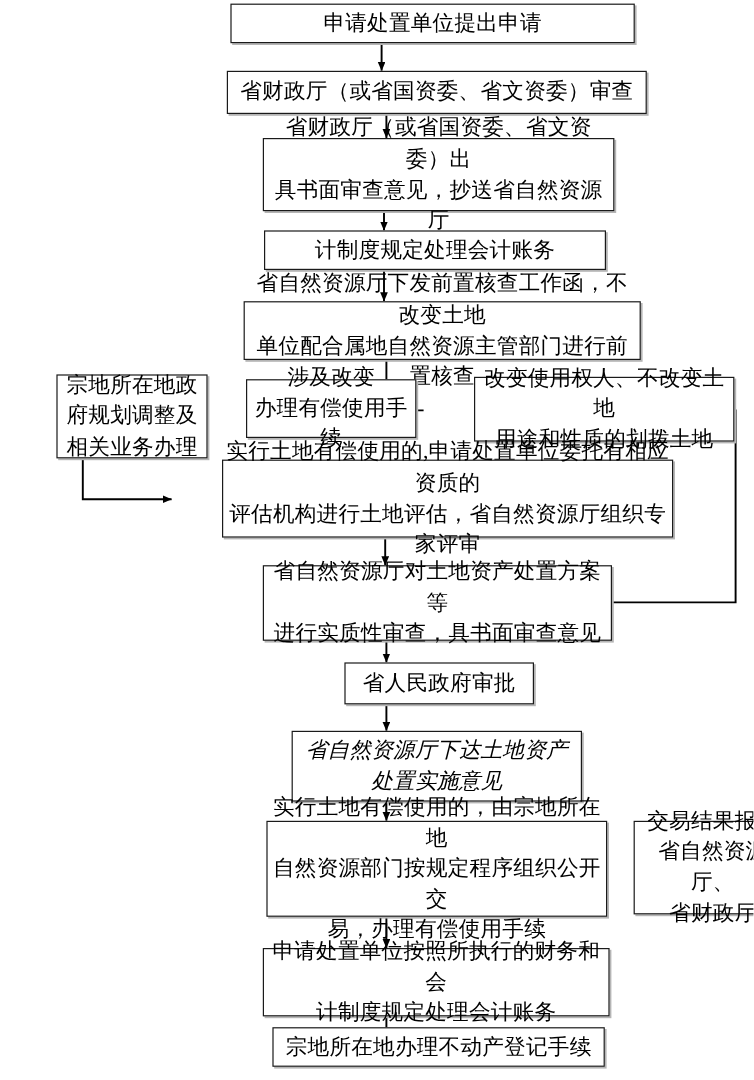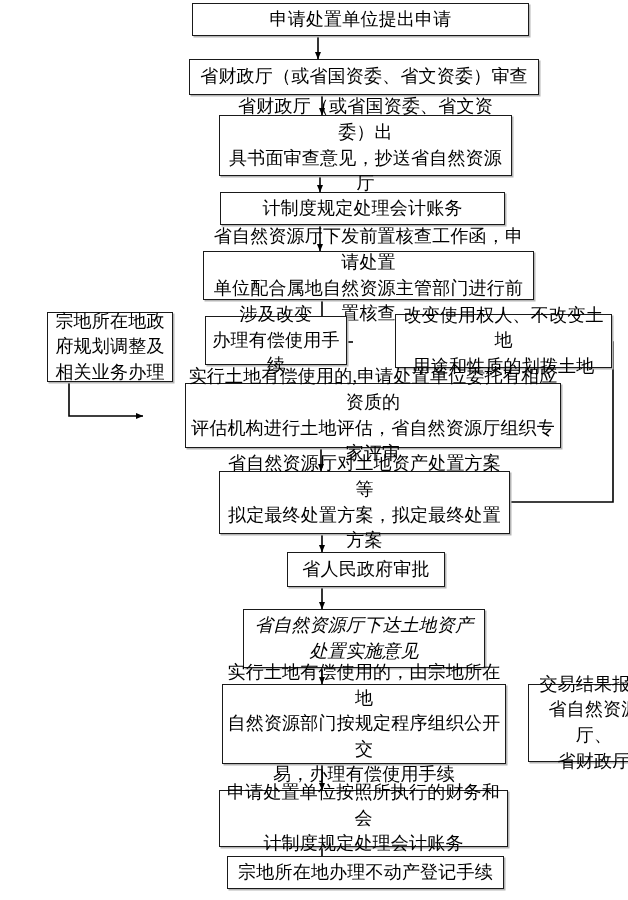--- a/index.html
+++ b/index.html
@@ -61,33 +61,33 @@
         <polyline points="322,764 322,790" marker-end="url(#ah)"></polyline>
         <polyline points="322,847 322,866" marker-end="url(#ah)"></polyline>
       </g>
   </svg>
   <div id="node-layer">
       <div class="node" style="left: 150px; top: 3px; width: 337px; height: 33px;">申请处置单位提出申请</div>
       <div class="node" style="left: 147px; top: 59px; width: 350px; height: 36px;">省财政厅（或省国资委、省文资委）审查</div>
       <div class="node" style="left: 177px; top: 115px; width: 293px; height: 61px;">省财政厅（或省国资委、省文资委）出
 具书面审查意见，抄送省自然资源厅</div>
       <div class="node" style="left: 178px; top: 192px; width: 285px; height: 33px;">计制度规定处理会计账务</div>
-      <div class="node" style="left: 161px; top: 251px; width: 331px; height: 49px;">省自然资源厅下发前置核查工作函，申请处置
+      <div class="node" style="left: 161px; top: 251px; width: 331px; height: 49px;">省自然资源厅下发前置核查工作函，不改变土地
 单位配合属地自然资源主管部门进行前置核查</div>
       <div class="node" style="left: 5px; top: 312px; width: 126px; height: 70px;">宗地所在地政
 府规划调整及
 相关业务办理</div>
       <div class="node" style="left: 163px; top: 316px; width: 142px; height: 49px;">涉及改变
 办理有偿使用手续</div>
       <div class="node" style="left: 353px; top: 314px; width: 217px; height: 54px;">改变使用权人、不改变土地
 用途和性质的划拨土地</div>
       <div class="node" style="left: 143px; top: 383px; width: 376px; height: 65px;">实行土地有偿使用的,申请处置单位委托有相应资质的
 评估机构进行土地评估，省自然资源厅组织专家评审</div>
       <div class="node" style="left: 177px; top: 471px; width: 291px; height: 63px;">省自然资源厅对土地资产处置方案等
-拟定最终处置方案，拟定最终处置方案</div>
+进行实质性审查，具书面审查意见</div>
       <div class="node" style="left: 245px; top: 552px; width: 158px; height: 35px;">省人民政府审批</div>
       <div class="node" style="left: 201px; top: 609px; width: 242px; height: 59px; font-style: italic;">省自然资源厅下达土地资产
 处置实施意见</div>
       <div class="node" style="left: 180px; top: 684px; width: 284px; height: 80px; text-align: center;">实行土地有偿使用的，由宗地所在地
 自然资源部门按规定程序组织公开交
 易，办理有偿使用手续</div>
       <div class="node" style="left: 486px; top: 684px; width: 132px; height: 78px;">交易结果报送
 省自然资源厅、
 省财政厅</div>
       <div class="node" style="left: 177px; top: 790px; width: 289px; height: 57px;">申请处置单位按照所执行的财务和会

